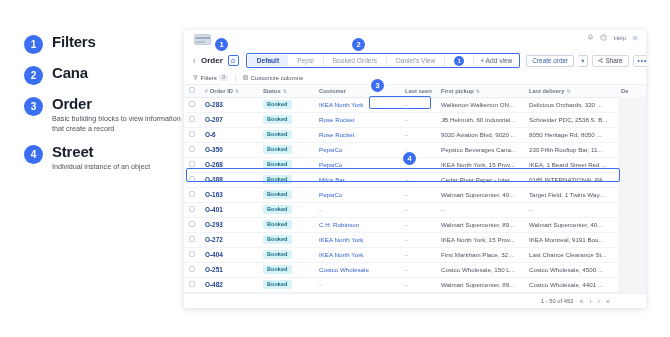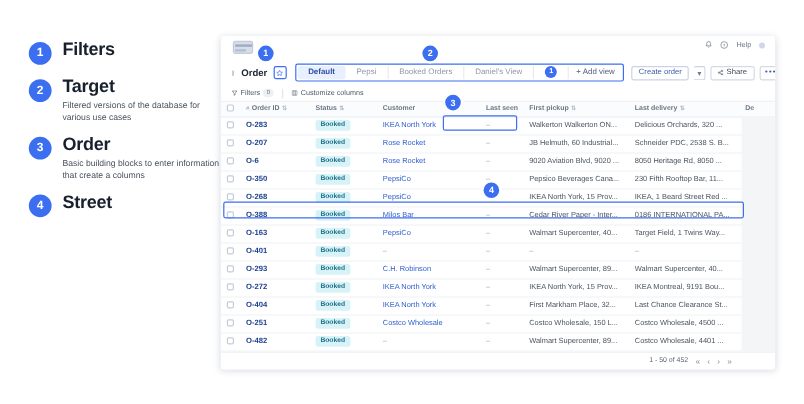--- a/index.html
+++ b/index.html
@@ -205,37 +205,37 @@
     <div class="legend-item">
       <div class="badge-num">1</div>
       <div class="legend-text">
         <div class="legend-title">Filters</div>
       </div>
     </div>
 
     <div class="legend-item">
       <div class="badge-num">2</div>
       <div class="legend-text">
-        <div class="legend-title">Target</div>
-        <div class="legend-desc">Filtered versions of the database for various use cases</div>
+        <div class="legend-title">Cana</div>
       </div>
     </div>
 
     <div class="legend-item">
       <div class="badge-num">3</div>
       <div class="legend-text">
         <div class="legend-title">Order</div>
-        <div class="legend-desc">Basic building blocks to enter information that create a columns</div>
+        <div class="legend-desc">Basic building blocks to view information that create a record</div>
       </div>
     </div>
 
     <div class="legend-item">
       <div class="badge-num">4</div>
       <div class="legend-text">
         <div class="legend-title">Street</div>
+        <div class="legend-desc">Individual instance of an object</div>
       </div>
     </div>
 
   </div>
 
   <div class="app">
 
     <div class="app-topbar">
       <div class="board-logo"></div>
       <div class="topbar-right">

